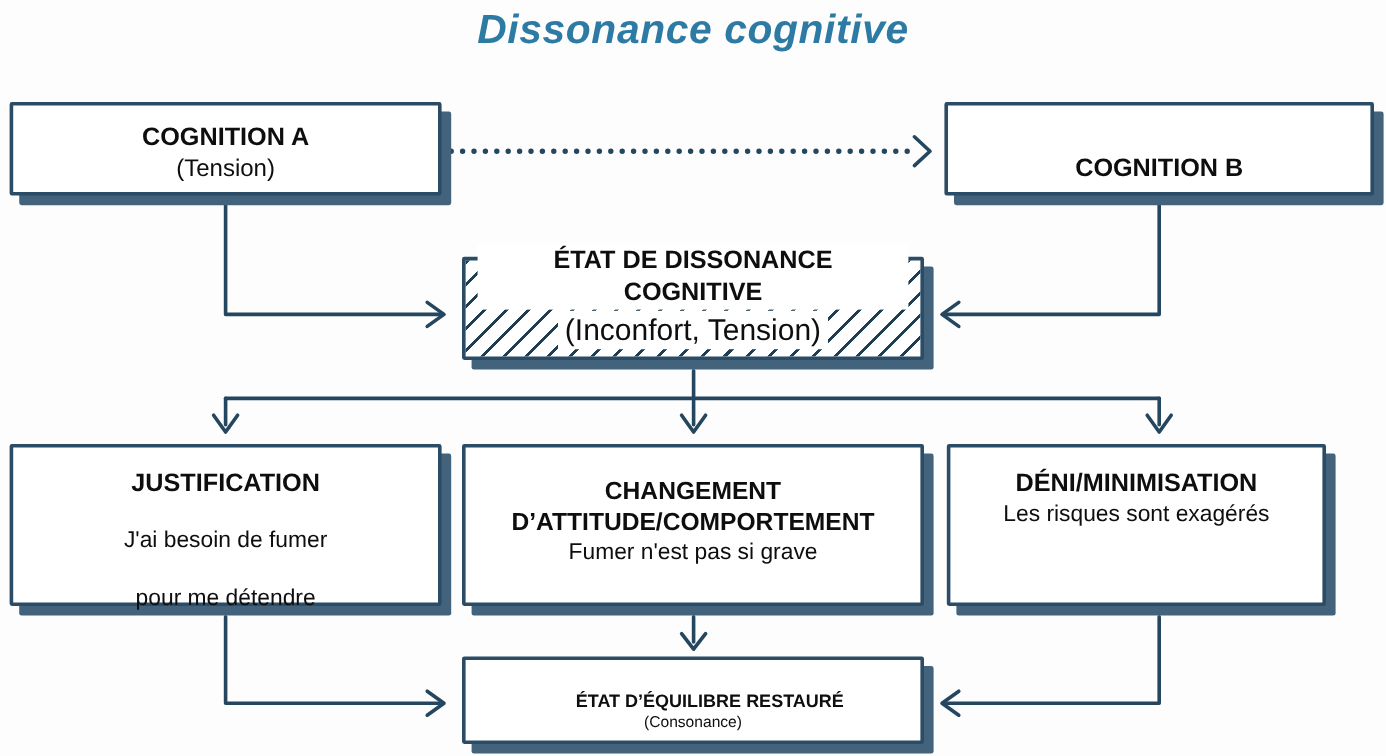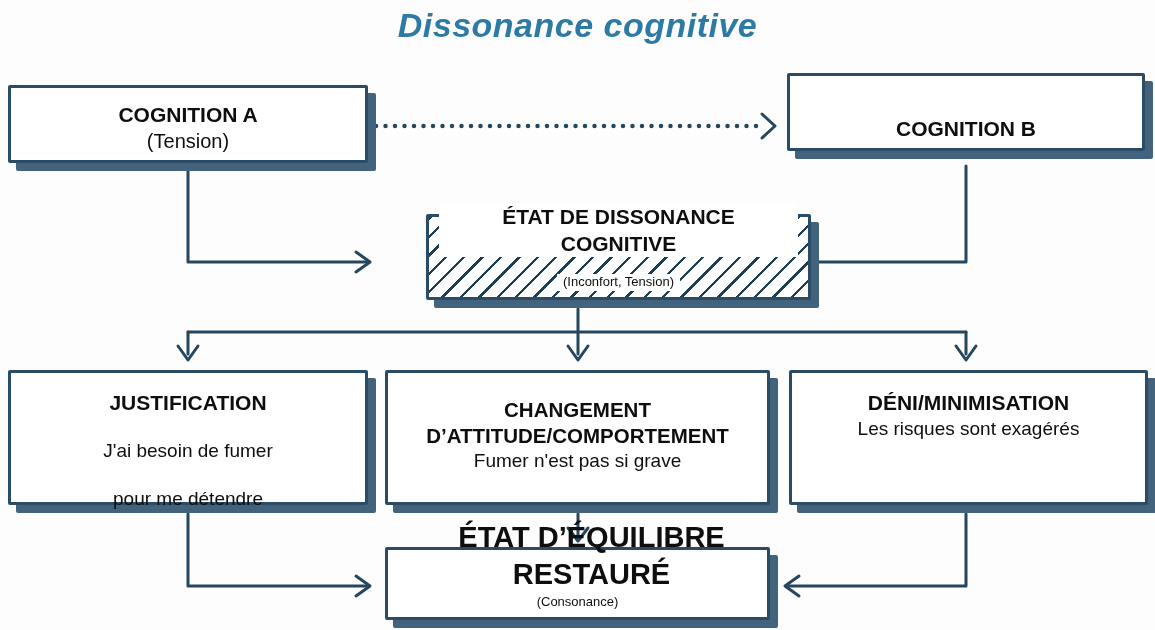--- a/index.html
+++ b/index.html
@@ -38,48 +38,47 @@
     display:flex;flex-direction:column;align-items:center;justify-content:flex-end;
     text-align:center;
     padding:6px 10px;
   }
   .box .box-title{font-weight:bold;font-size:21px;line-height:1.3;}
   .box .box-sub{font-size:20px;line-height:1.3;}
   .box .box-line{font-size:19px;line-height:1.35;}
 
   
   .box.cognition-a{left:8px;top:85px;width:360px;height:78px;}
-  .box.cognition-b{left:787px;top:73px;width:358px;height:78px;}
+  .box.cognition-b{left:787px;top:85px;width:358px;height:78px;}
 
   
   .box.dissonance{
     left:385px;top:214px;width:385px;height:86px;
     background:
       repeating-linear-gradient(135deg,var(--hatch) 0 2.4px,transparent 2.4px 13px),
       var(--box-bg);
-    gap:17px;
-    margin-left:41px;
+    gap:1px;
   }
   .box.dissonance .chip{
     background:var(--box-bg);
     padding:0 6px;
     display:inline-block;
   }
   .box.dissonance .box-title{font-size:21px;}
-  .box.dissonance .box-sub{font-size:13px;}
+  .box.dissonance .box-sub{font-size:25px;}
 
   
   .box.justification{left:8px;top:370px;width:360px;height:135px;justify-content:flex-start;padding-top:16px;gap:22px;}
   .box.changement{left:385px;top:370px;width:385px;height:135px;justify-content:flex-start;padding-top:24px;}
-  .box.deni{left:789px;top:370px;width:359px;height:135px;justify-content:flex-start;padding-top:16px;}
+  .box.deni{left:789px;top:370px;width:316px;height:135px;justify-content:flex-start;padding-top:16px;}
   .box.changement .box-title{font-size:20.5px;line-height:1.25;}
 
   
   .box.equilibre{left:385px;top:547px;width:385px;height:73px;}
-  .box.equilibre .box-title{font-size:29px;margin-left:28px;}
+  .box.equilibre .box-title{font-size:15px;margin-left:28px;}
   .box.equilibre .box-sub{font-size:13px;}
 
   .connectors{position:absolute;left:0;top:0;pointer-events:none;}
   .connectors .stroke{
     stroke:var(--line);
     fill:none;
     stroke-width:3;
     stroke-linecap:round;
     stroke-linejoin:round;
   }

